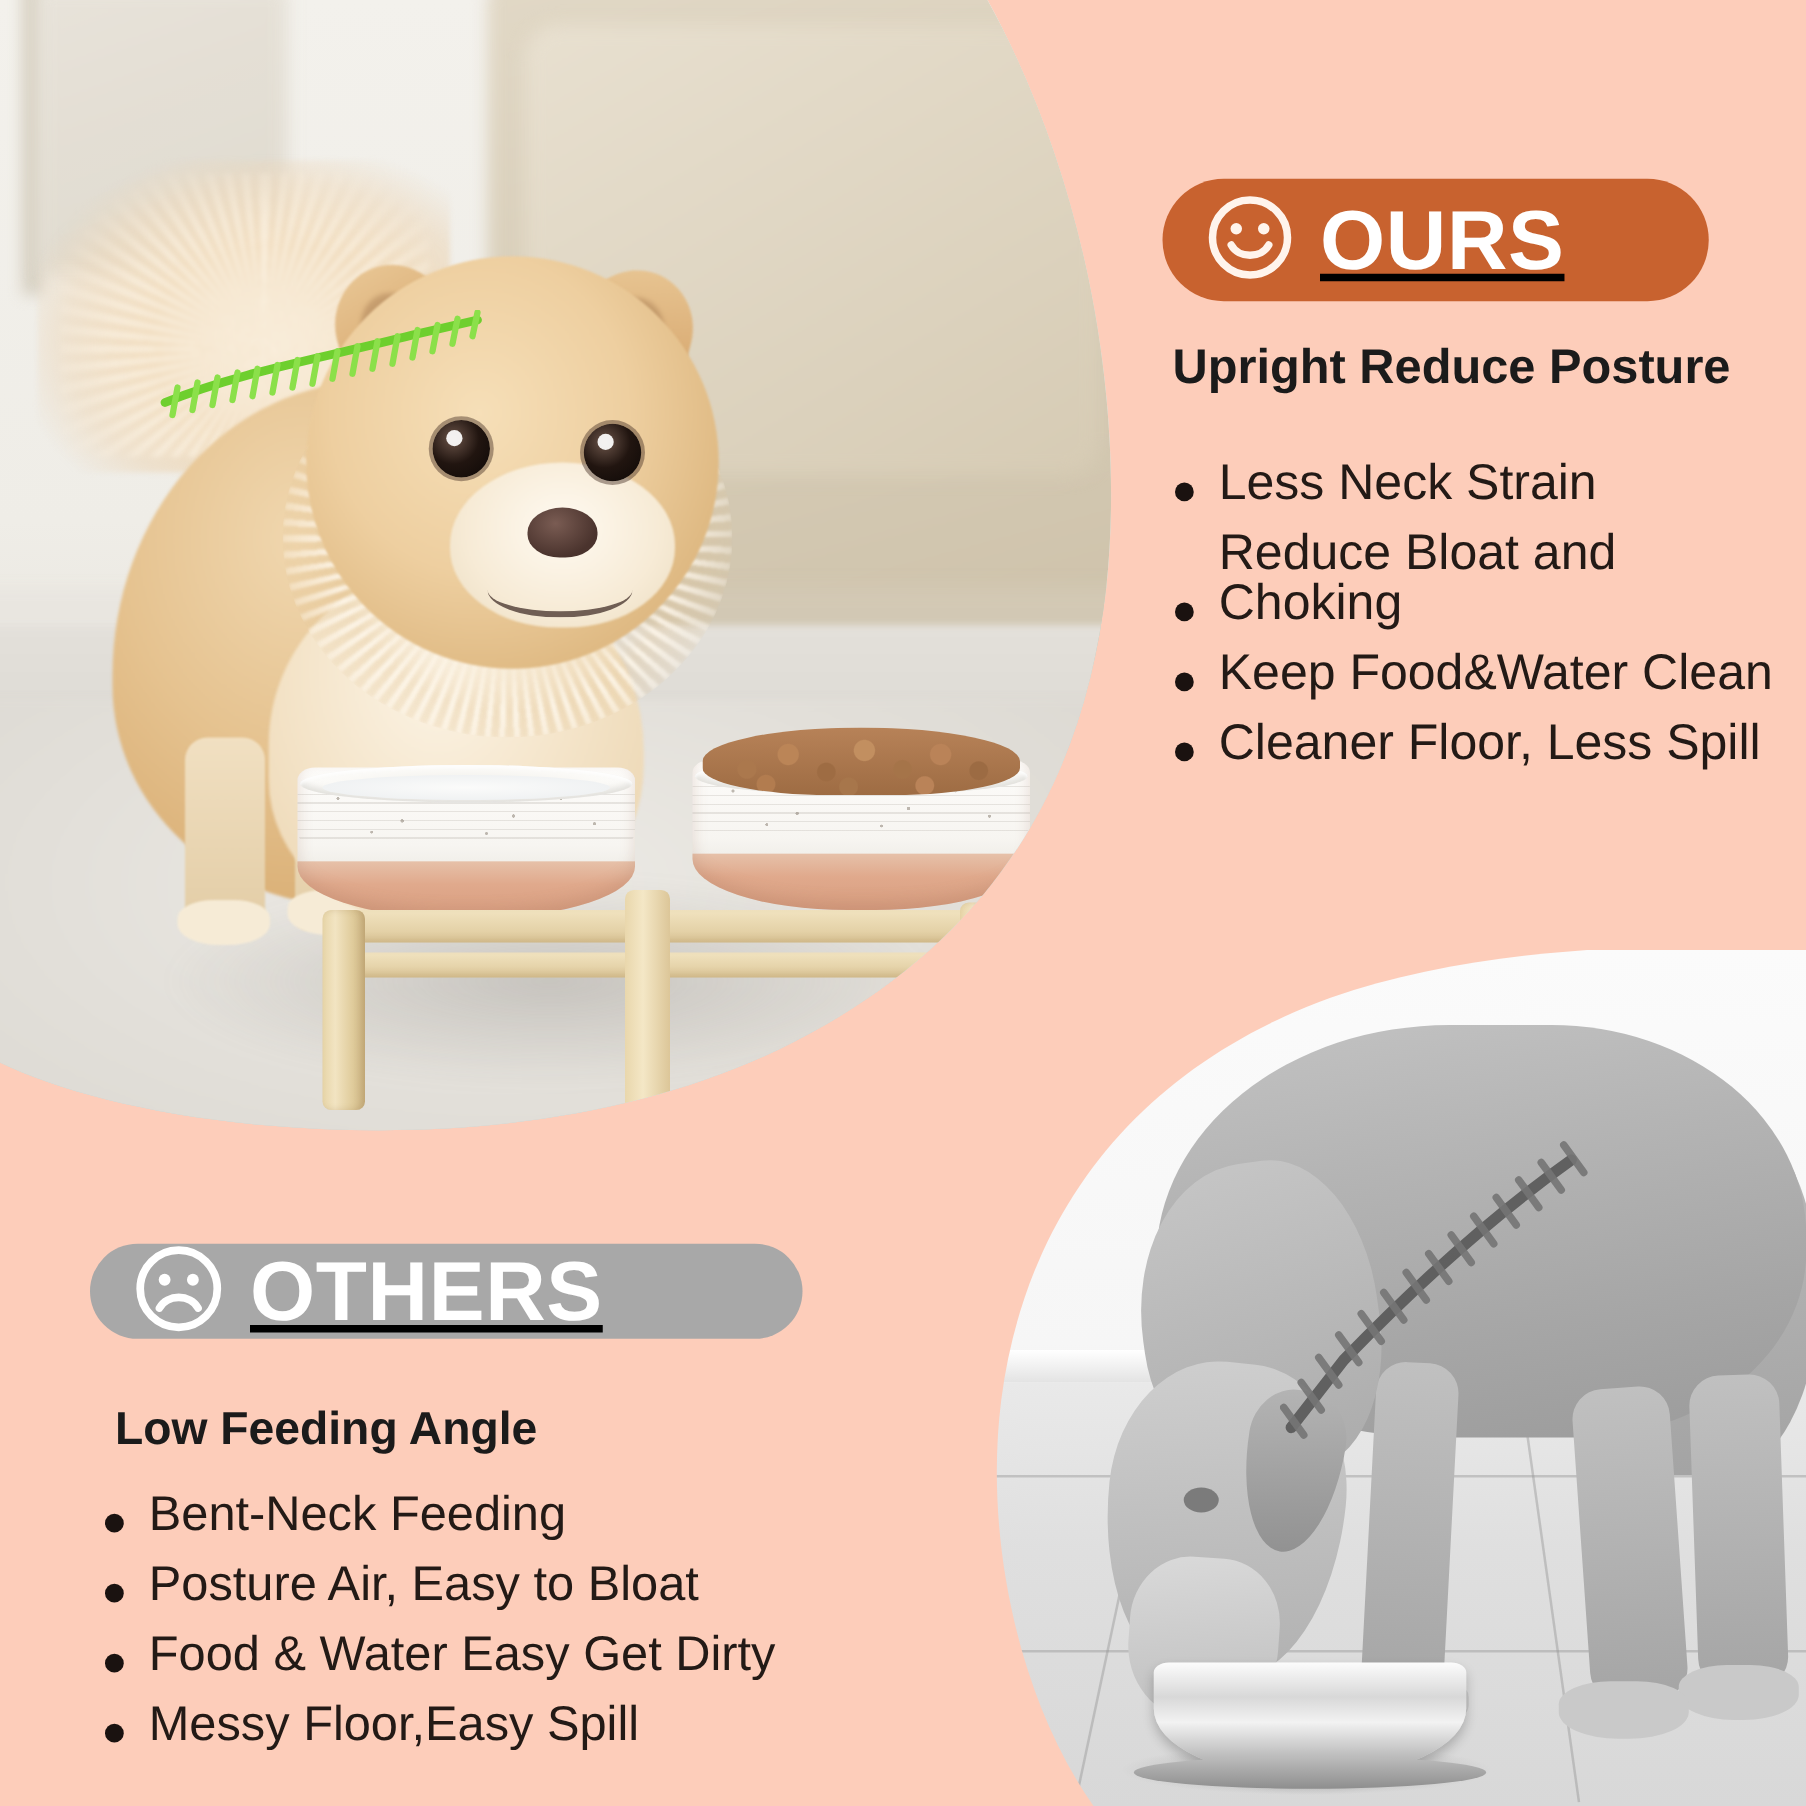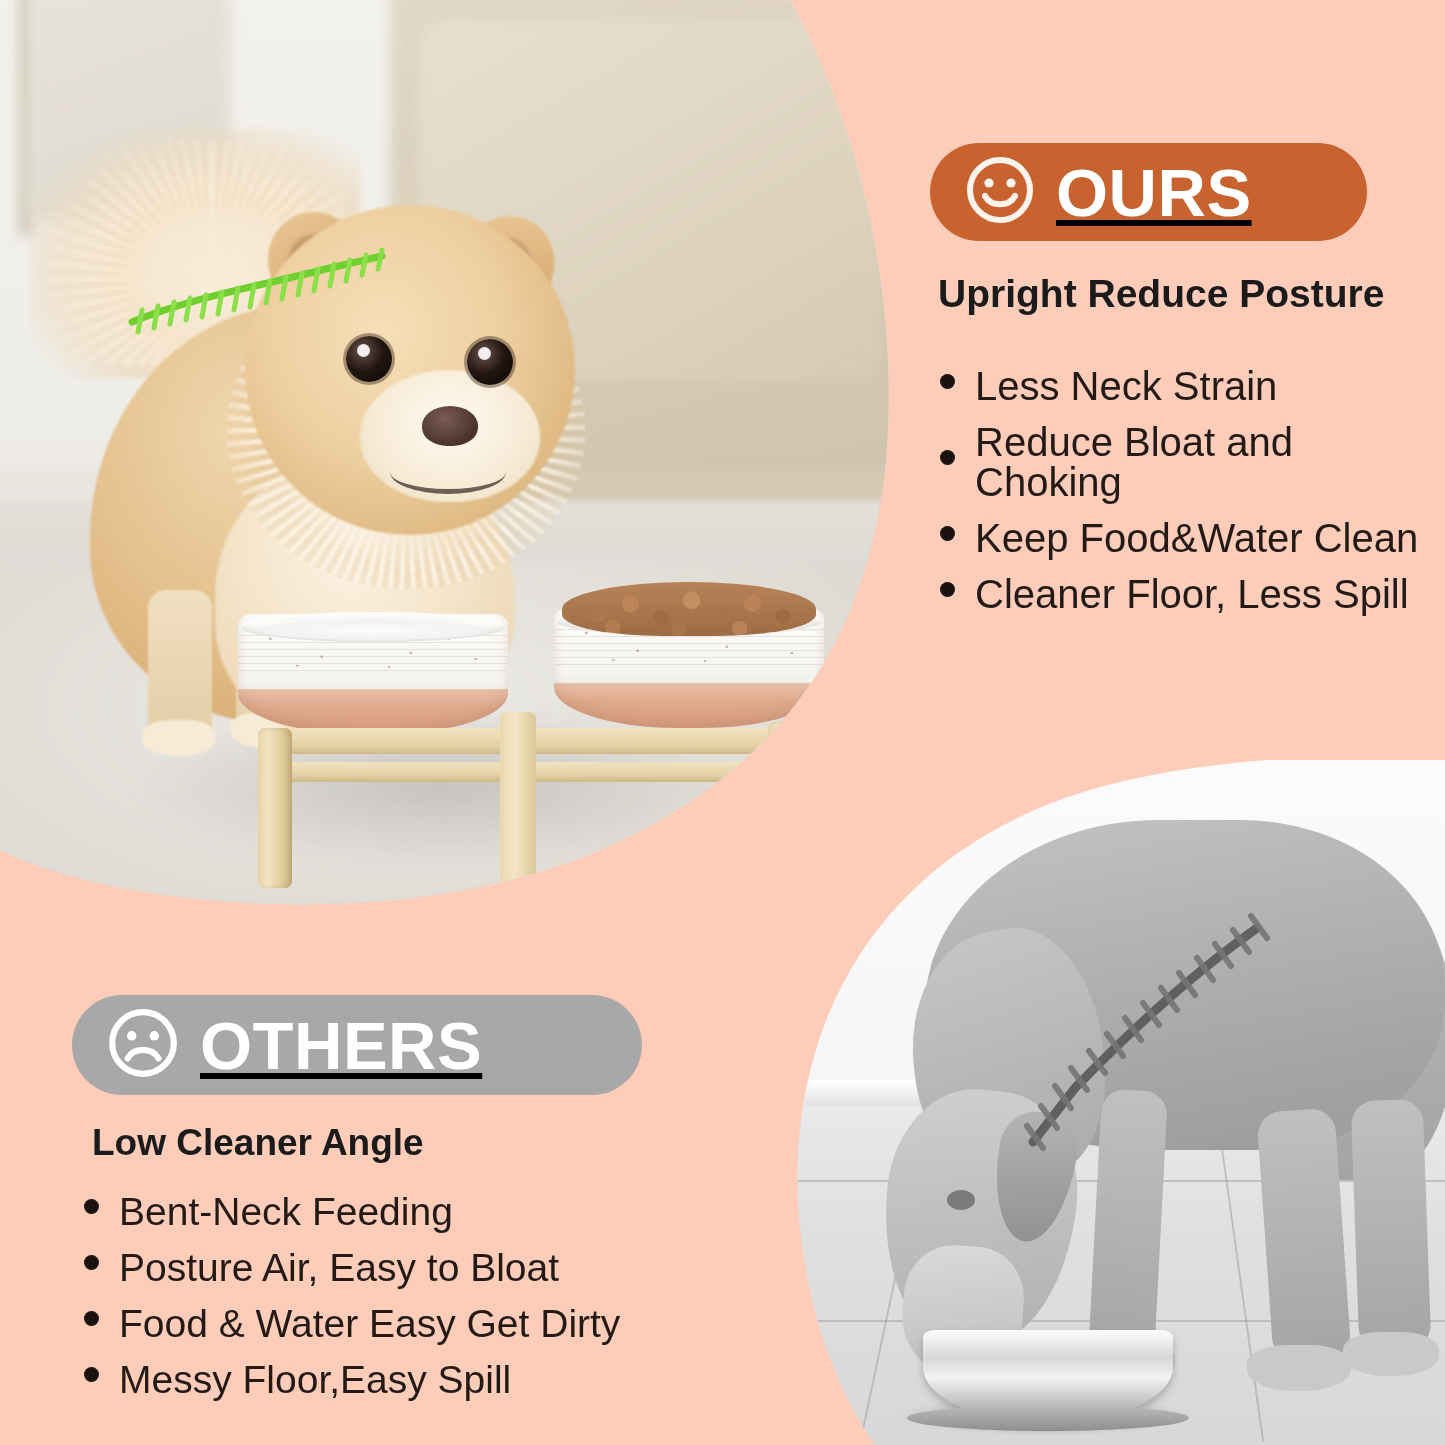--- a/index.html
+++ b/index.html
@@ -296,35 +296,35 @@
   .badge .label {
       color:#FFFFFF; font-weight:700; letter-spacing:.5px; line-height:1;
       font-family:"Liberation Sans", sans-serif;
   }
   #badge-ours {
       left:930px; top:143px; width:437px; height:98px;
       background:#C8622F;
   }
   #badge-ours .label { font-size:67px; }
   #badge-others {
-      left:72px; top:995px; width:570px; height:100px;
+      left:72px; top:995px; width:570px; height:76px;
       background:#A8A8A8;
   }
   #badge-others .label { font-size:67px; }
 
   .subhead {
       position:absolute; font-weight:700; color:#1B1B1B;
       font-family:"Liberation Sans", sans-serif;
   }
   #subhead-ours   { left:938px; top:272px; font-size:39px; }
   #subhead-others { left:92px;  top:1122px; font-size:37px; }
 
   .bullets { position:absolute; list-style:none; }
   .bullets li {
-      display:flex; align-items:center; gap:20px;
+      display:flex; align-items:flex-end; gap:20px;
       color:#231A16; line-height:1.0;
       font-family:"Liberation Sans", sans-serif;
   }
   .bullets li .dot {
       flex:0 0 auto; width:15px; height:15px; border-radius:50%;
       background:#1A1210; transform:translateY(-5px);
   }
   #bullets-ours   { left:940px; top:366px; }
   #bullets-ours li { font-size:40px; margin-bottom:16px; }
   #bullets-others { left:84px; top:1192px; }
@@ -506,21 +506,21 @@
       <svg width="74" height="74" viewBox="0 0 72 72">
         <circle cx="36" cy="36" r="30" fill="none" stroke="#FFFFFF" stroke-width="6"></circle>
         <circle cx="25" cy="29" r="4.6" fill="#FFFFFF"></circle>
         <circle cx="47" cy="29" r="4.6" fill="#FFFFFF"></circle>
         <path d="M21,51 C 27,40 45,40 51,51" fill="none" stroke="#FFFFFF" stroke-width="6" stroke-linecap="round"></path>
       </svg>
     </span>
     <span class="label">OTHERS</span>
   </div>
 
-  <div class="subhead" id="subhead-others">Low Cleaner Angle</div>
+  <div class="subhead" id="subhead-others">Low Feeding Angle</div>
 
   <ul class="bullets" id="bullets-others">
     <li>
         <span class="dot"></span>
         <span>Bent-Neck Feeding</span>
       </li>
     <li>
         <span class="dot"></span>
         <span>Posture Air, Easy to Bloat</span>
       </li>

